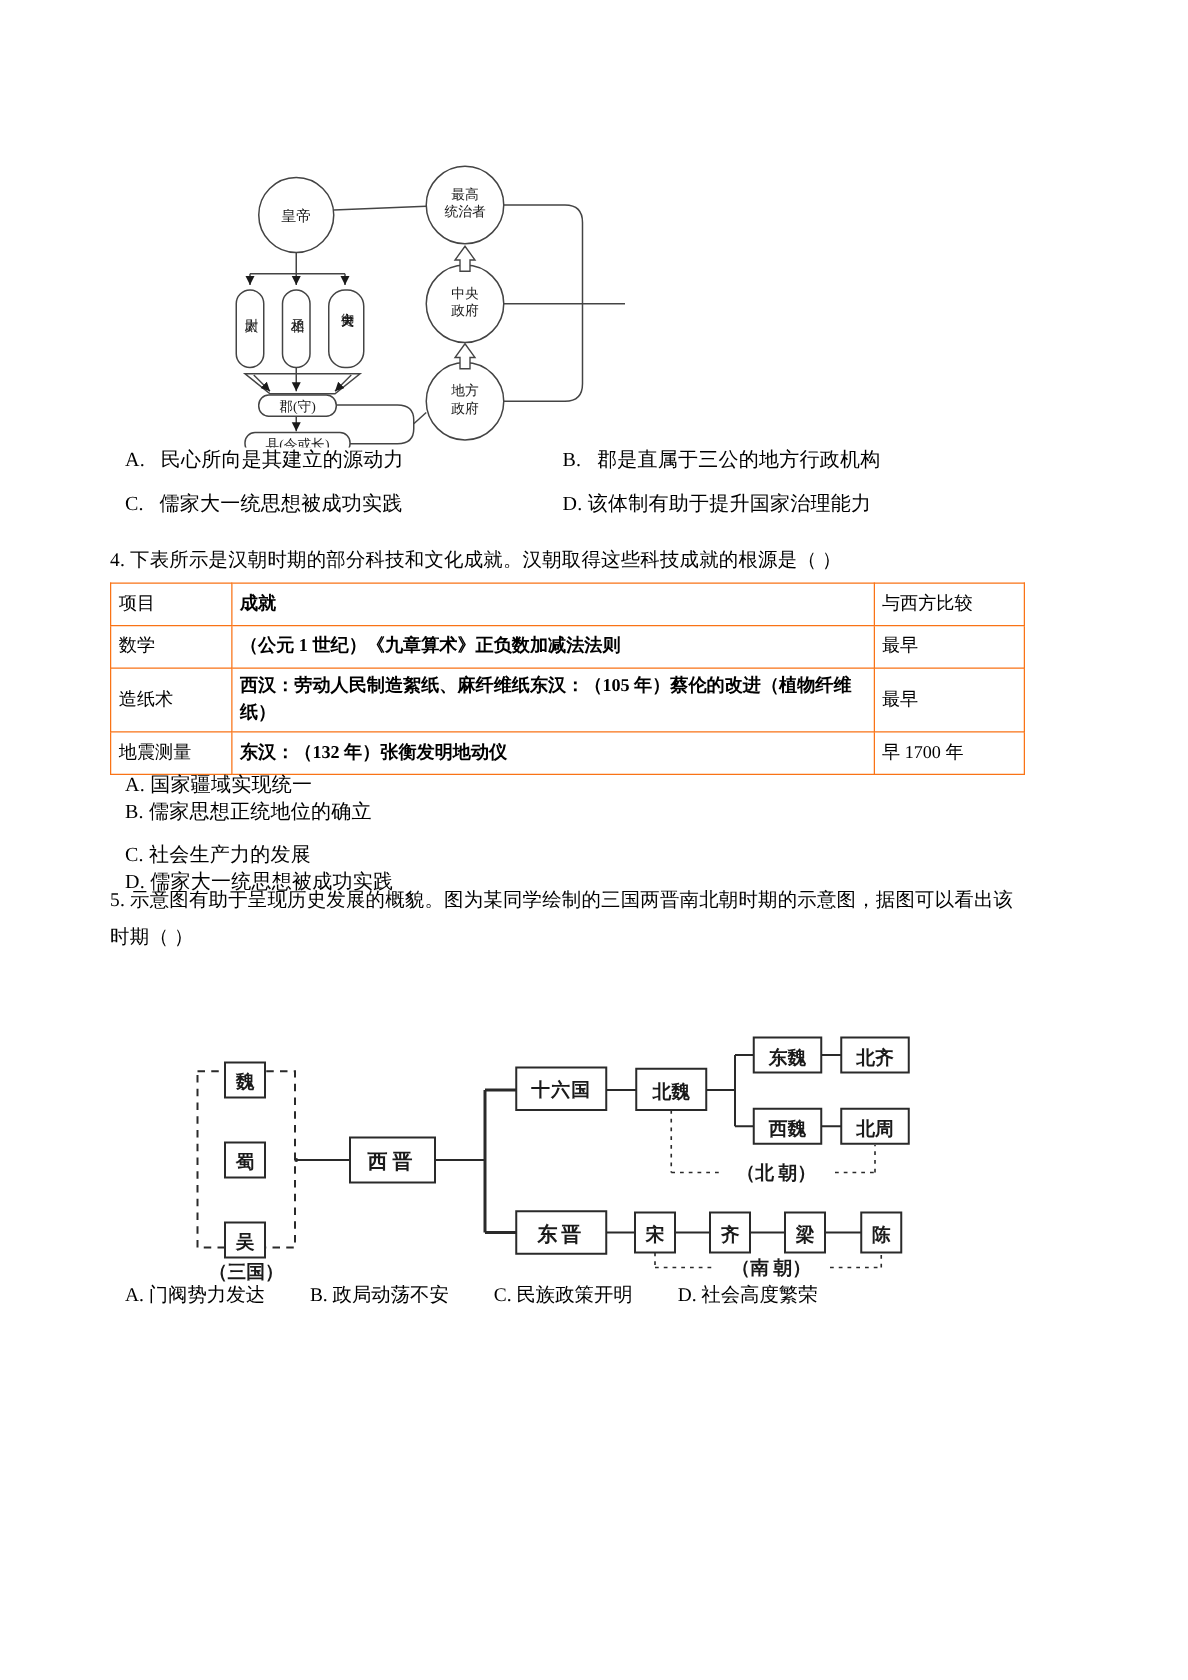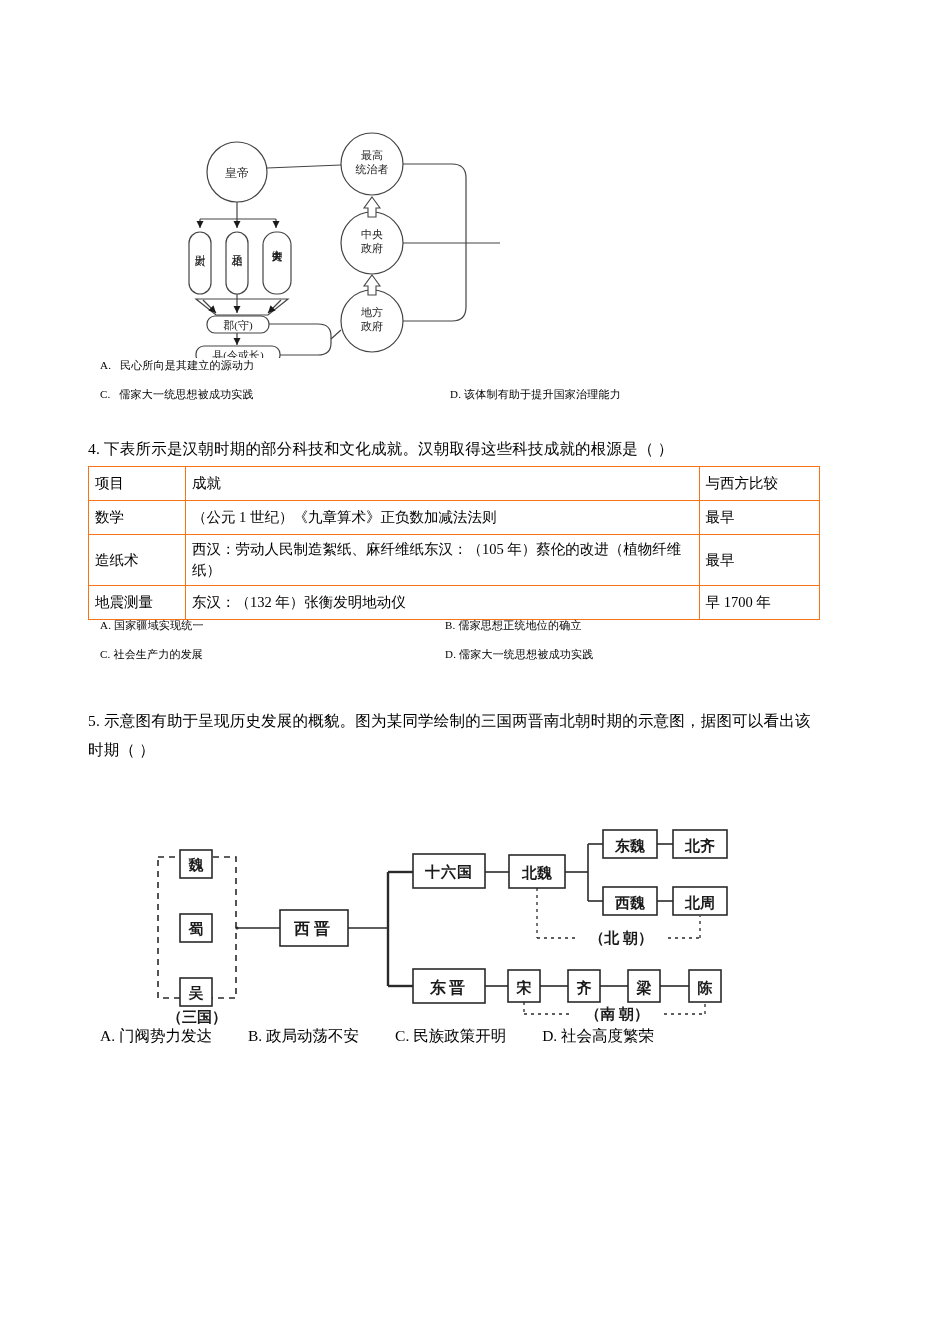--- a/index.html
+++ b/index.html
@@ -14,21 +14,21 @@
   .page{position:relative;width:950px;height:1344px;}
 
   
   .qtext{
     font-size:15.5px;
     line-height:1.9;
     letter-spacing:0.2px;
   }
   .opt-row{
     display:flex;
-    font-size:11px;
+    font-size:16px;
     letter-spacing:0.2px;
   }
   .opt-a{width:345px;}
   .opt-b{flex:1;}
 
   
   #qin-figure{
     position:absolute;left:0;top:118px;width:950px;height:240px;
   }
   #qin-figure svg{display:block;}
@@ -51,27 +51,27 @@
   }
   #q4-table td,#q4-table th{
     border:1px solid #f97316;
     padding:4px 6px;
     vertical-align:middle;
     text-align:left;
     font-weight:normal;
     line-height:1.45;
   }
   #q4-table .c1{width:88px;}
-  #q4-table .c2{width:528px;}
+  #q4-table .c2{width:528px;font-weight:bold;}
   #q4-table .c3{width:112px;}
   #q4-table tr{height:34px;}
   #q4-table tr.tall{height:48px;}
 
   #q4-options{position:absolute;left:100px;top:618px;width:800px;}
-  #q4-options .opt-row{margin-bottom:14px;}
+  #q4-options .opt-row{margin-bottom:14px;flex-direction:column;}
   #q4-options .opt-a{width:345px;}
 
   
   #q5-stem{position:absolute;left:88px;top:706px;width:790px;}
   #q5-stem .l1{display:block;}
   #q5-stem .l2{display:block;}
 
   #dyn-figure{
     position:absolute;left:0;top:826px;width:950px;height:200px;
   }
@@ -168,20 +168,25 @@
       </g>
     </svg>
   </div>
 
   <div id="q3-options">
     <div class="opt-row">
       <div class="opt-a">
         <span>A.</span>
         &nbsp;
         <span>民心所向是其建立的源动力</span>
+      </div>
+      <div class="opt-b">
+        <span>B.</span>
+        &nbsp;
+        <span>郡是直属于三公的地方行政机构</span>
       </div>
     </div>
     <div class="opt-row">
       <div class="opt-a">
         <span>C.</span>
         &nbsp;
         <span>儒家大一统思想被成功实践</span>
       </div>
       <div class="opt-b">
         <span>D.</span>

